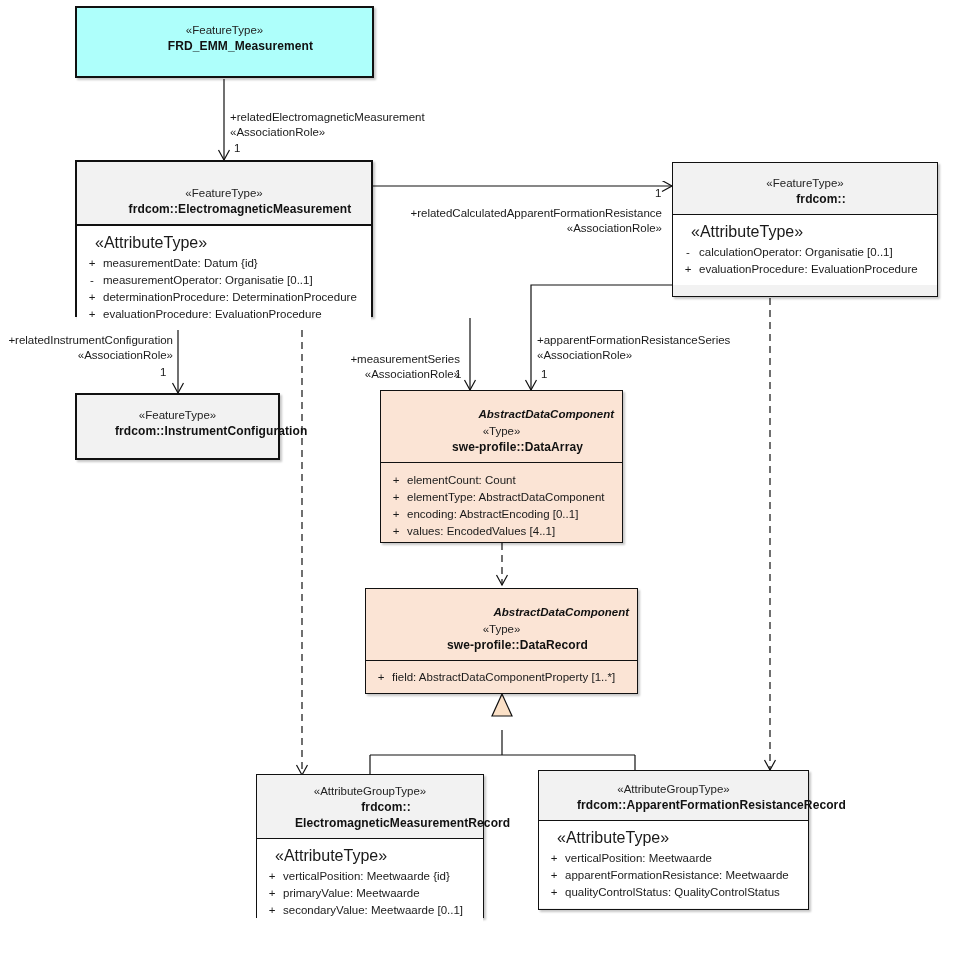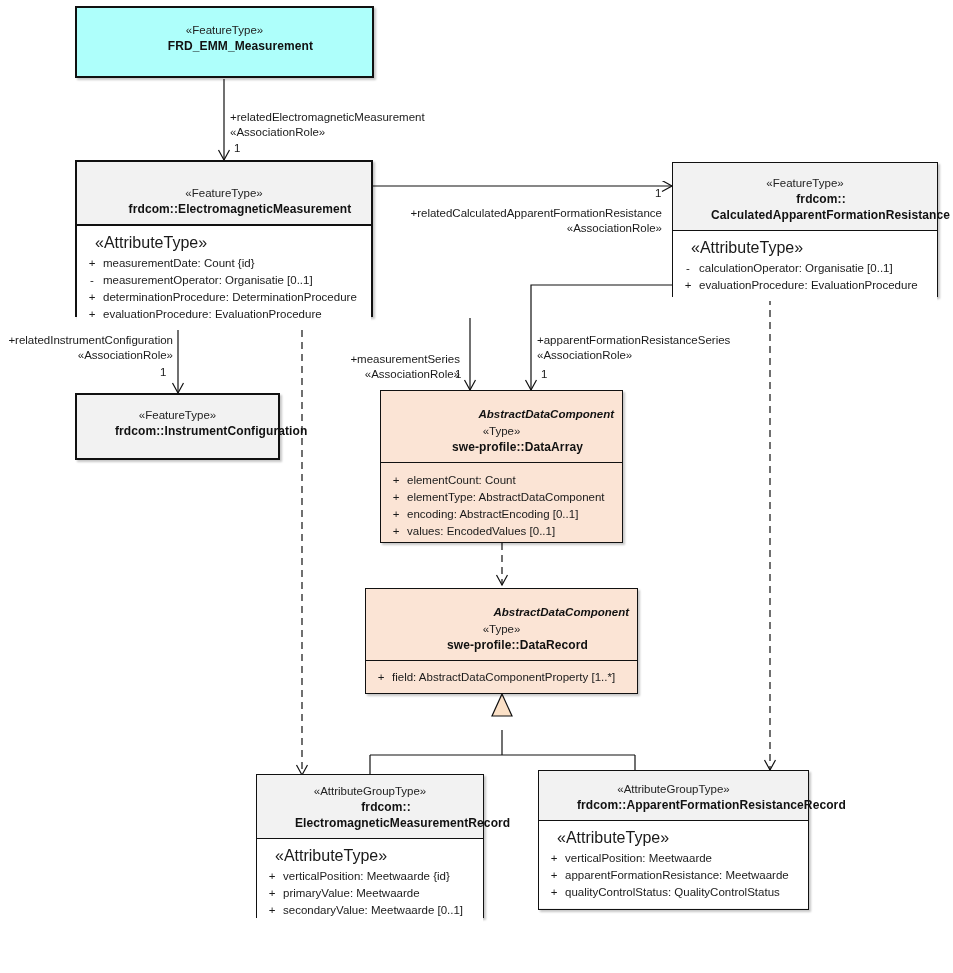--- a/index.html
+++ b/index.html
@@ -126,42 +126,41 @@
   <div class="cls thick c-grey" style="left:75px;top:160px;width:298px;height:157px;">
     <div class="head">
       <div class="stereo">«FeatureType»</div>
       <div class="cname">frdcom::ElectromagneticMeasurement</div>
     </div>
     <div class="sep"></div>
     <div class="body">
       <div class="attrhdr">«AttributeType»</div>
       <div class="attr">
         <span class="vis">+</span>
-        <span class="txt">measurementDate: Count {id}</span>
+        <span class="txt">measurementDate: Datum {id}</span>
       </div>
       <div class="attr">
         <span class="vis">-</span>
         <span class="txt">measurementOperator: Organisatie [0..1]</span>
       </div>
       <div class="attr">
         <span class="vis">+</span>
         <span class="txt">determinationProcedure: DeterminationProcedure</span>
       </div>
       <div class="attr">
         <span class="vis">+</span>
         <span class="txt">evaluationProcedure: EvaluationProcedure</span>
       </div>
     </div>
   </div>
 
   <div class="cls c-grey" style="left:672px;top:162px;width:266px;height:135px;">
     <div class="head" style="padding-top:12px;">
       <div class="stereo">«FeatureType»</div>
       <div class="cname">frdcom::</div>
-      <div class="cname">CalculatedApparentFormationResistance</div>
     </div>
     <div class="sep"></div>
     <div class="body">
       <div class="attrhdr">«AttributeType»</div>
       <div class="attr">
         <span class="vis">-</span>
         <span class="txt">calculationOperator: Organisatie [0..1]</span>
       </div>
       <div class="attr">
         <span class="vis">+</span>
@@ -192,21 +191,21 @@
       <div class="attr">
         <span class="vis">+</span>
         <span class="txt">elementType: AbstractDataComponent</span>
       </div>
       <div class="attr">
         <span class="vis">+</span>
         <span class="txt">encoding: AbstractEncoding [0..1]</span>
       </div>
       <div class="attr">
         <span class="vis">+</span>
-        <span class="txt">values: EncodedValues [0..1]</span>
+        <span class="txt">values: EncodedValues [4..1]</span>
       </div>
     </div>
   </div>
 
   <div class="cls c-peach" style="left:365px;top:588px;width:273px;height:106px;">
     <div class="abstract">AbstractDataComponent</div>
     <div class="head" style="padding-top:2px;">
       <div class="stereo">«Type»</div>
       <div class="cname">swe-profile::DataRecord</div>
     </div>

